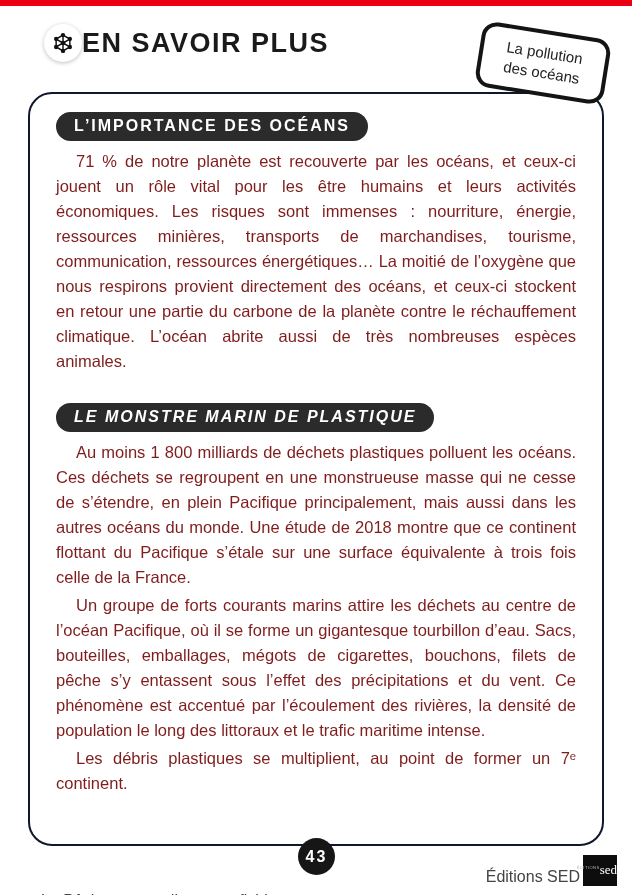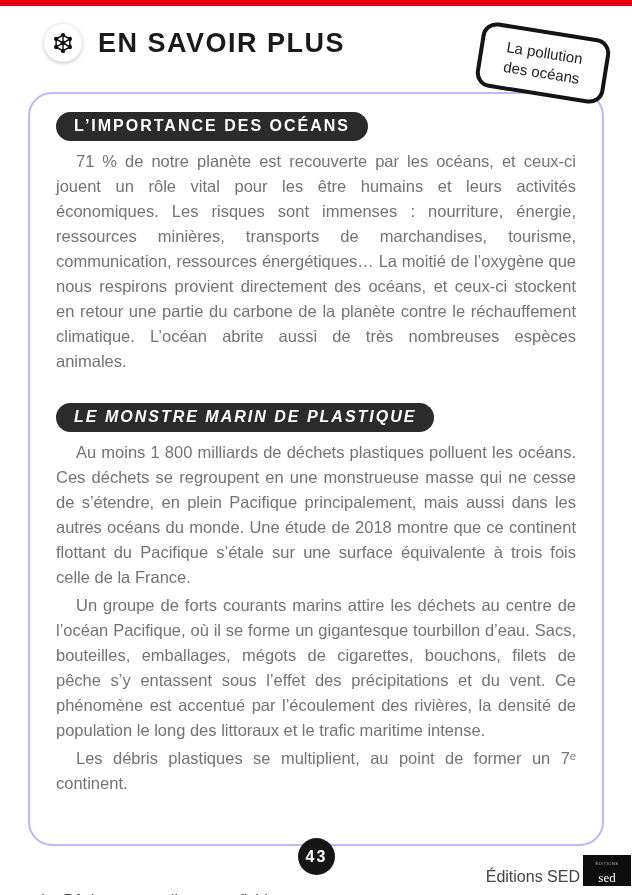--- a/index.html
+++ b/index.html
@@ -9,21 +9,21 @@
     font-family:"Liberation Sans", sans-serif;
     position:relative;
     overflow:hidden;
     color:#333;
   }
   .top-bar{
     position:absolute;top:0;left:0;width:632px;height:6px;
     background:#ea0011;
   }
   
-  .header{position:absolute;top:24px;left:44px;display:flex;align-items:center;gap:16px;}
+  .header{position:absolute;top:24px;left:44px;display:flex;align-items:center;gap:0;}
   .icon-circle{
     width:38px;height:38px;border-radius:50%;
     background:#fff;
     box-shadow:0 1px 4px rgba(0,0,0,0.25);
     display:flex;align-items:center;justify-content:center;
   }
   .page-title{
     font-size:27px;font-weight:bold;letter-spacing:1.5px;
     color:#1a1a1a;
     transform:scaleY(1.05);
@@ -36,41 +36,41 @@
     border-radius:15px;
     transform:rotate(9deg);
     display:flex;flex-direction:column;align-items:center;justify-content:center;
     line-height:20px;font-size:15px;color:#222;
     z-index:3;
   }
   
   .main-box{
     position:absolute;top:92px;left:28px;
     width:576px;height:754px;
-    border:2px solid #c4b5fd;
+    border:2px solid #0f172a;
     border-radius:24px;
     background:#fff;
     box-sizing:border-box;
     padding:18px 26px 0 26px;
   }
   .section-heading{
     display:inline-block;
     background:#2b2b2b;color:#fff;
     font-weight:bold;font-size:16px;letter-spacing:2px;
     padding:5px 18px 6px 18px;
     border-radius:17px;
     margin:0 0 8px 0;
   }
   .section-heading.second{margin-top:26px;font-style:italic;}
   .para{
     margin:0 0 3px 0;
     font-size:16.5px;line-height:25px;
     text-align:justify;
     text-indent:20px;
-    color:#737373;
+    color:#7f1d1d;
   }
   
   .page-circle{
     position:absolute;top:838px;left:298px;
     width:37px;height:37px;border-radius:50%;
     background:#161616;color:#fff;
     display:flex;align-items:center;justify-content:center;
     font-weight:bold;font-size:16px;letter-spacing:2px;
     z-index:2;
   }
@@ -78,22 +78,22 @@
   .footer-left{
     position:absolute;left:28px;top:892px;
     font-size:16px;color:#444;margin-left:13px;
   }
   .footer-right{
     position:absolute;right:52px;top:868px;
     font-size:16px;color:#444;
   }
   .publisher-logo{
     position:absolute;left:583px;top:855px;
-    width:48px;height:31px;background:#0d0d0d;
-    display:flex;flex-direction:column;align-items:center;justify-content:flex-end;
+    width:34px;height:31px;background:#0d0d0d;
+    display:flex;flex-direction:row;align-items:center;justify-content:flex-end;
     color:#fff;
   }
   .publisher-logo .logo-top{font-size:4px;letter-spacing:0.5px;color:#bbb;margin-bottom:6px;}
   .publisher-logo .logo-main{font-family:"Liberation Serif", serif;font-size:13px;line-height:12px;margin-bottom:2px;}
 </style>
 </head>
 <body>
 
 <div class="top-bar"></div>
 

